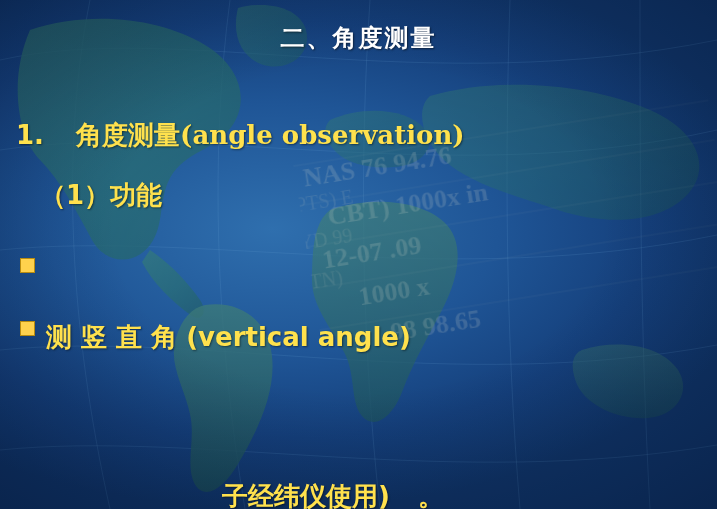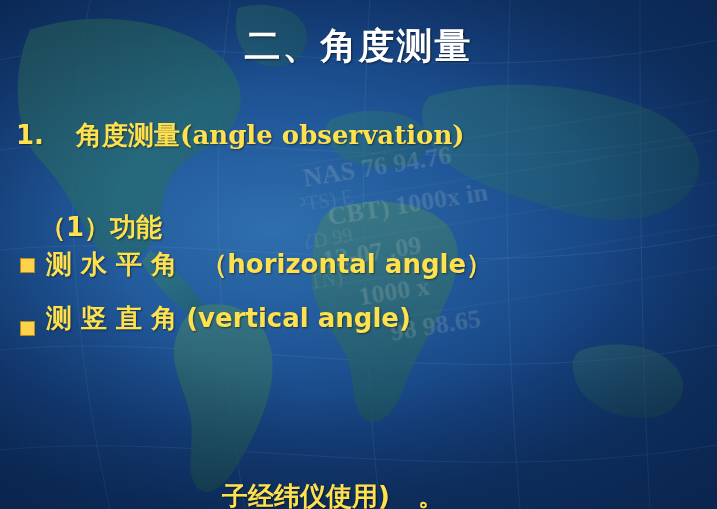--- a/index.html
+++ b/index.html
@@ -52,39 +52,39 @@
     position: absolute;
     inset: 0;
   }
   .title {
     position: absolute;
     top: 22px;
     left: 0;
     width: 717px;
     text-align: center;
     color: #ffffff;
-    font-size: 36px;
+    font-size: 24px;
     font-weight: bold;
     letter-spacing: 2px;
     text-shadow: 1px 1px 2px rgba(0,0,0,0.5);
     font-family: "DejaVu Sans", "Liberation Sans", sans-serif;
   }
   .line {
     position: absolute;
     color: #ffe14d;
     font-size: 26px;
     font-weight: bold;
     white-space: nowrap;
     text-shadow: 1px 1px 2px rgba(0,0,0,0.45);
     font-family: "DejaVu Sans", "Liberation Sans", sans-serif;
   }
   .l1 { top: 118px; left: 16px; }
-  .l2 { top: 178px; left: 40px; margin-top: 32px; }
+  .l2 { top: 178px; left: 40px; }
   .l3 { top: 247px; left: 46px; }
-  .l4 { top: 301px; left: 46px; }
+  .l4 { top: 320px; left: 46px; }
   .l5 { top: 378px; left: 40px; }
   .l6 { top: 440px; left: 222px; margin-top: 39px; }
 
   .serif {
     font-family: "DejaVu Serif", "Liberation Serif", serif;
     margin-top: 38px;
   }
   .bullet {
     position: absolute;
     width: 13px;
@@ -175,25 +175,20 @@
 
     <div class="line l1">
       <span>1.</span>
       <span style="display:inline-block;width:14px"></span>
       <span>角度测量</span><span class="serif">(angle observation)</span>
     </div>
 
     <div class="line l2">（1）功能</div>
 
     <div class="bullet b1"></div>
-    <div class="line l3">
-      <span>测 水 平 角</span>
-      <span style="display:inline-block;width:6px"></span>
-      <span>（horizontal angle）</span>
-    </div>
 
     <div class="bullet b2"></div>
     <div class="line l4">
       <span>测 竖 直 角</span>
       <span>(vertical angle)</span>
     </div>
 
 
     <div class="line l6">
       <span>子经纬仪使用)</span>

